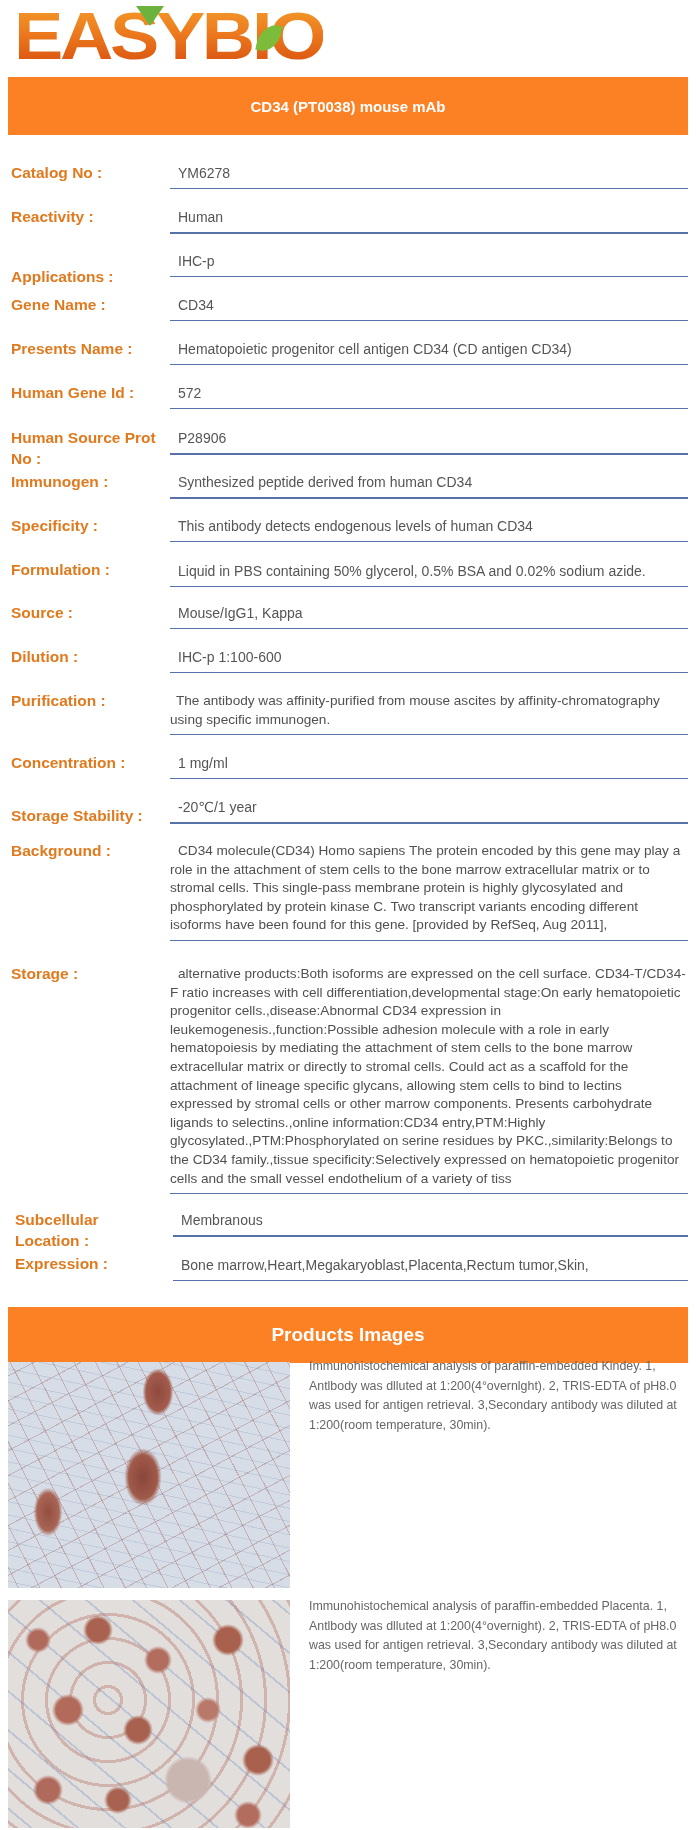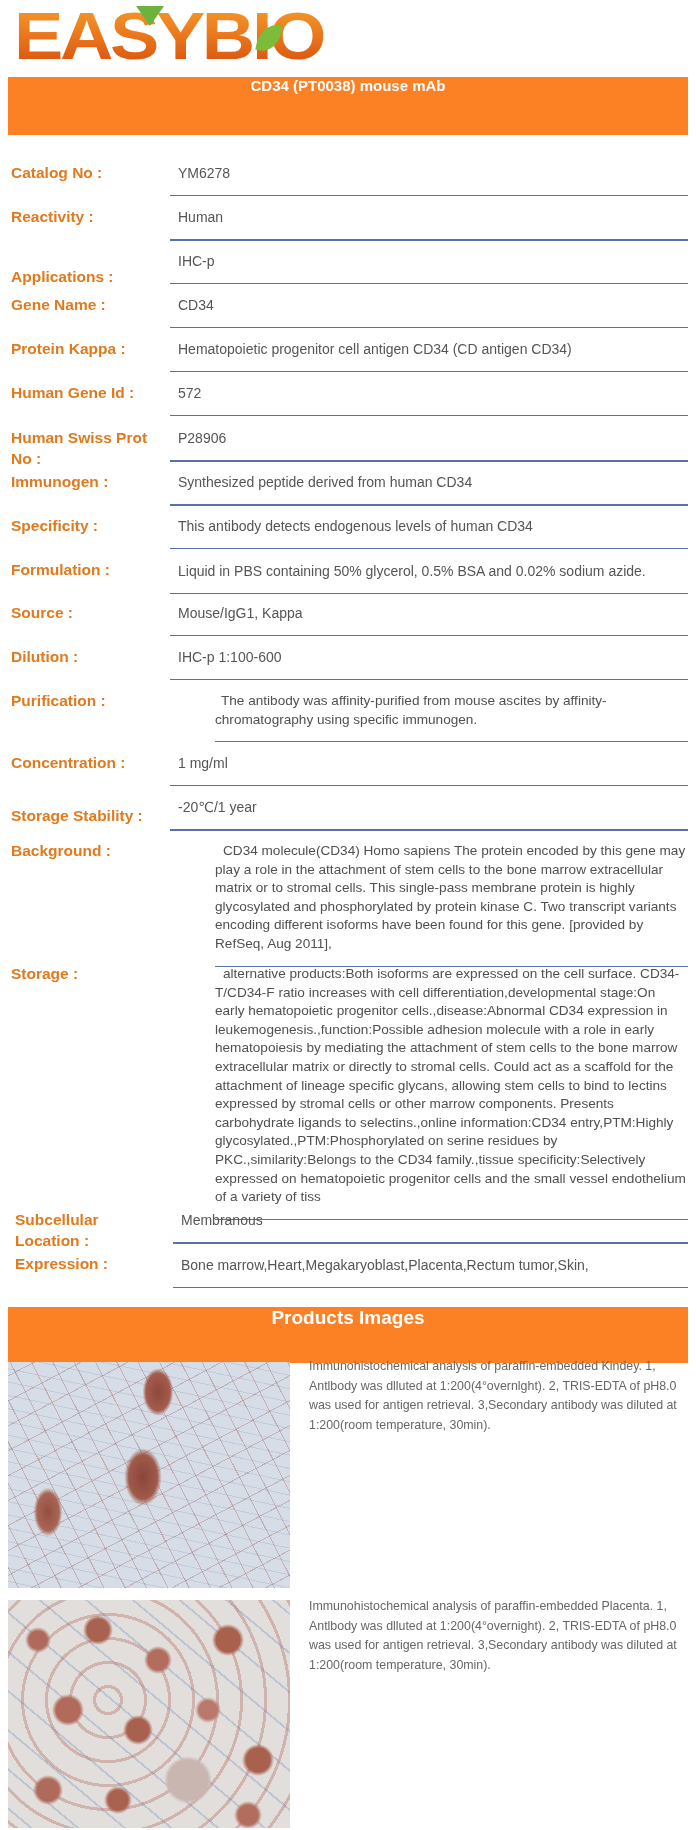--- a/index.html
+++ b/index.html
@@ -16,36 +16,36 @@
     transform: scaleX(1.12); transform-origin: left bottom;
   }
   .logo-v { position: absolute; left: 136px; top: 6px; width: 0; height: 0;
     border-left: 14px solid transparent; border-right: 14px solid transparent; border-top: 20px solid #6cb33e; }
   .logo-leaf { position: absolute; left: 258px; top: 24px; width: 22px; height: 28px;
     background: #7dbb3a; border-radius: 80% 0 80% 0; transform: rotate(12deg); }
 
   
   .banner {
     position: absolute; left: 8px; width: 680px; background: #fc8125; color: #ffffff;
-    font-weight: bold; display: flex; align-items: flex-start; justify-content: center;
+    font-weight: bold; display: flex; align-items: center; justify-content: center;
   }
   .title-banner { top: 77px; height: 58px; font-size: 15px; }
   .images-banner { top: 1307px; height: 56px; font-size: 19px; }
 
   
   .row { position: absolute; left: 0; width: 696px; }
   .label {
     position: absolute; left: 11px; width: 150px; color: #e07a1f; font-weight: bold; font-size: 15.5px; line-height: 21px;
   }
   .value {
     position: absolute; left: 170px; right: 8px; color: #555555; font-size: 14px; line-height: 19px;
-    padding-left: 8px; padding-bottom: 12px; border-bottom: 1.5px solid #5871a8;
+    padding-left: 8px; padding-bottom: 5px; border-bottom: 1.5px solid #5871a8;
   }
   .value.thick { border-bottom-width: 2.5px; }
-  .value.para { padding-left: 0; text-indent: 8px; font-size: 13.6px; line-height: 18.6px; color: #505050; margin-left: 45px; }
+  .value.para { padding-left: 0; text-indent: 8px; font-size: 13.6px; line-height: 18.6px; color: #505050; }
 
   
   .prod-img { position: absolute; left: 8px; width: 282px; overflow: hidden; }
   .prod-cap { position: absolute; left: 309px; width: 380px; color: #666666; font-size: 12.4px; line-height: 19.5px; }
   .tissue-kidney {
     background:
       radial-gradient(ellipse 22px 34px at 150px 30px, #8e4a3e 0%, #a35b4c 55%, transparent 70%),
       radial-gradient(ellipse 26px 40px at 135px 115px, #8a463b 0%, #a05a4a 55%, transparent 72%),
       radial-gradient(ellipse 20px 34px at 40px 150px, #94503f 0%, #a86454 55%, transparent 72%),
       repeating-linear-gradient(63deg, transparent 0 9px, rgba(160,90,80,0.35) 9px 10px, transparent 10px 19px),
@@ -95,29 +95,29 @@
 </div>
 <div class="row" style="top:250px">
   <div class="label" style="top:16px">Applications :</div>
   <div class="value" style="top:2px">IHC-p</div>
 </div>
 <div class="row" style="top:294px">
   <div class="label" style="top:0">Gene Name :</div>
   <div class="value" style="top:2px">CD34</div>
 </div>
 <div class="row" style="top:338px">
-  <div class="label" style="top:0">Protein Kappa :</div>
+  <div class="label" style="top:0">Presents Name :</div>
   <div class="value" style="top:2px">Hematopoietic progenitor cell antigen CD34 (CD antigen CD34)</div>
 </div>
 <div class="row" style="top:382px">
   <div class="label" style="top:0">Human Gene Id :</div>
   <div class="value" style="top:2px">572</div>
 </div>
 <div class="row" style="top:427px">
-  <div class="label" style="top:0; width:160px">Human Swiss Prot No :</div>
+  <div class="label" style="top:0; width:160px">Human Source Prot No :</div>
   <div class="value thick" style="top:2px">P28906</div>
 </div>
 <div class="row" style="top:471px">
   <div class="label" style="top:0">Immunogen :</div>
   <div class="value thick" style="top:2px">Synthesized peptide derived from human CD34</div>
 </div>
 <div class="row" style="top:515px">
   <div class="label" style="top:0">Specificity :</div>
   <div class="value" style="top:2px">This antibody detects endogenous levels of human CD34</div>
 </div>

